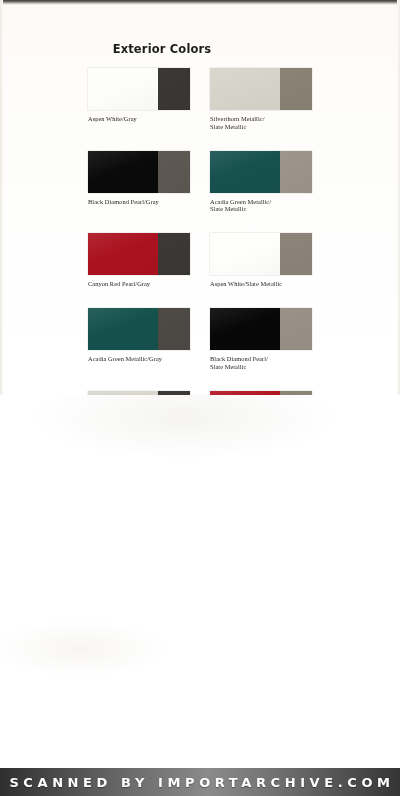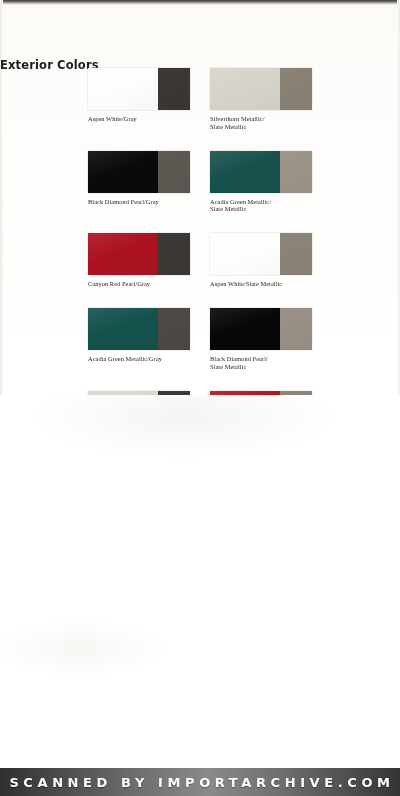--- a/index.html
+++ b/index.html
@@ -52,27 +52,26 @@
     height: 768px;
     background: linear-gradient(270deg, #efece6 0%, #fcfbf8 100%);
   }
 
   
   #page-title {
     position: absolute;
     left: 0;
     top: 42px;
     width: 324px;
-    text-align: left;
+    text-align: center;
     font-family: "DejaVu Sans", sans-serif;
     font-weight: bold;
     font-size: 11.5px;
     letter-spacing: 0.15px;
     color: #1d1d1b;
-    margin-top: 16px;
   }
 
   
   #swatch-grid {
     position: absolute;
     left: 88px;
     top: 68px;
     width: 232px;
   }
   .swatch-row {

